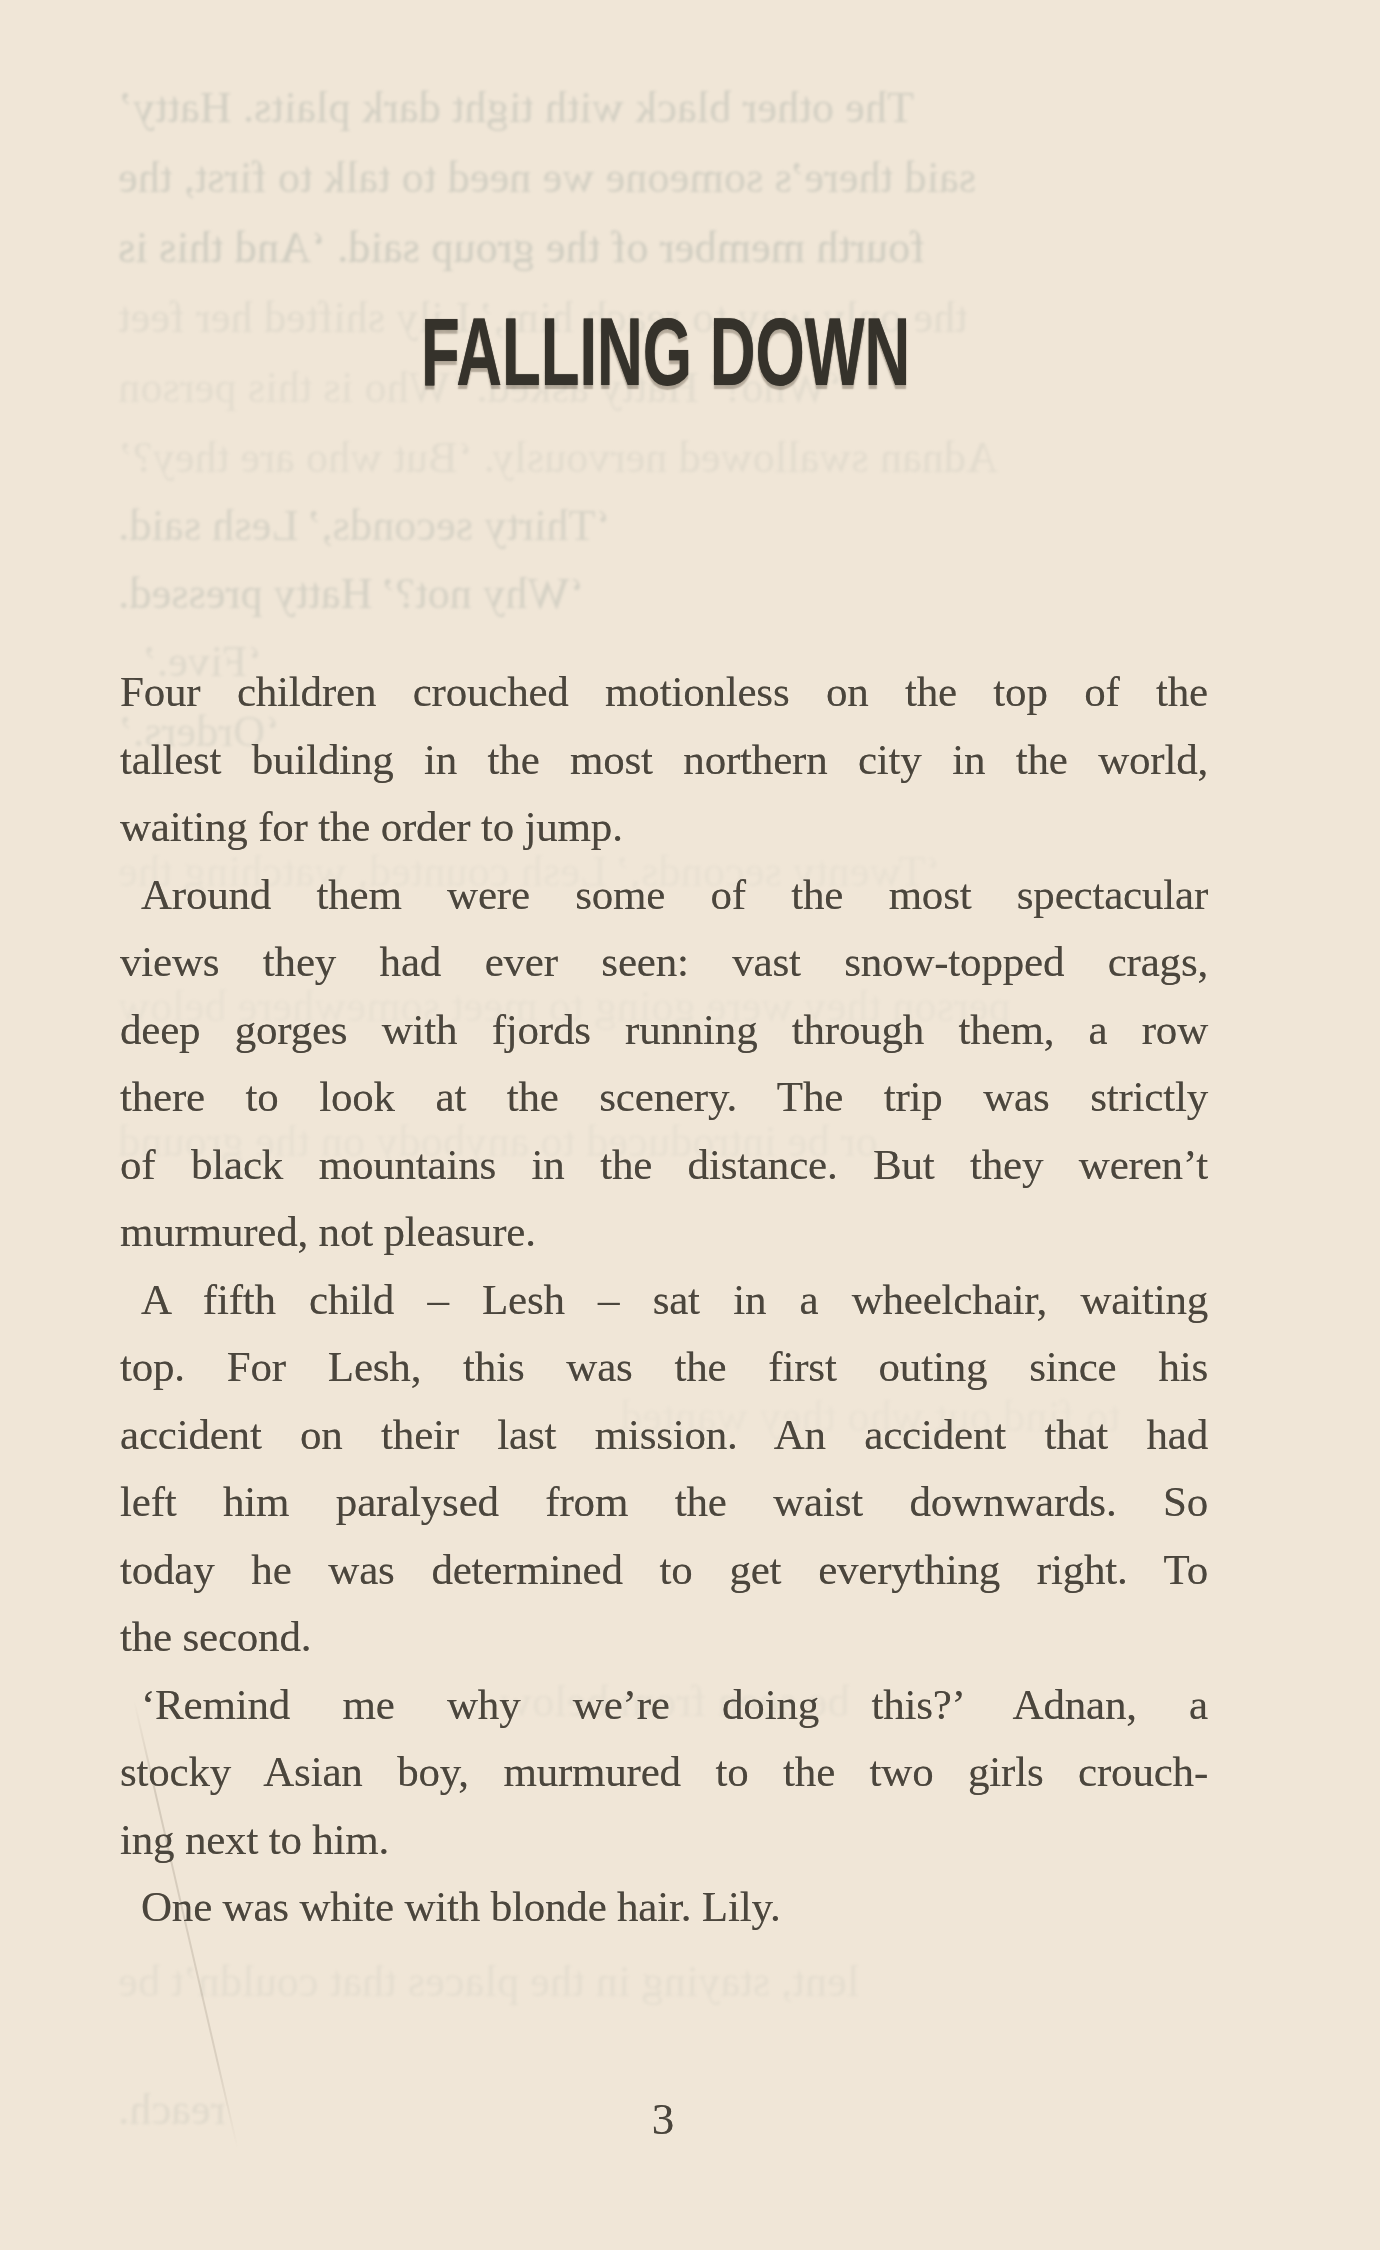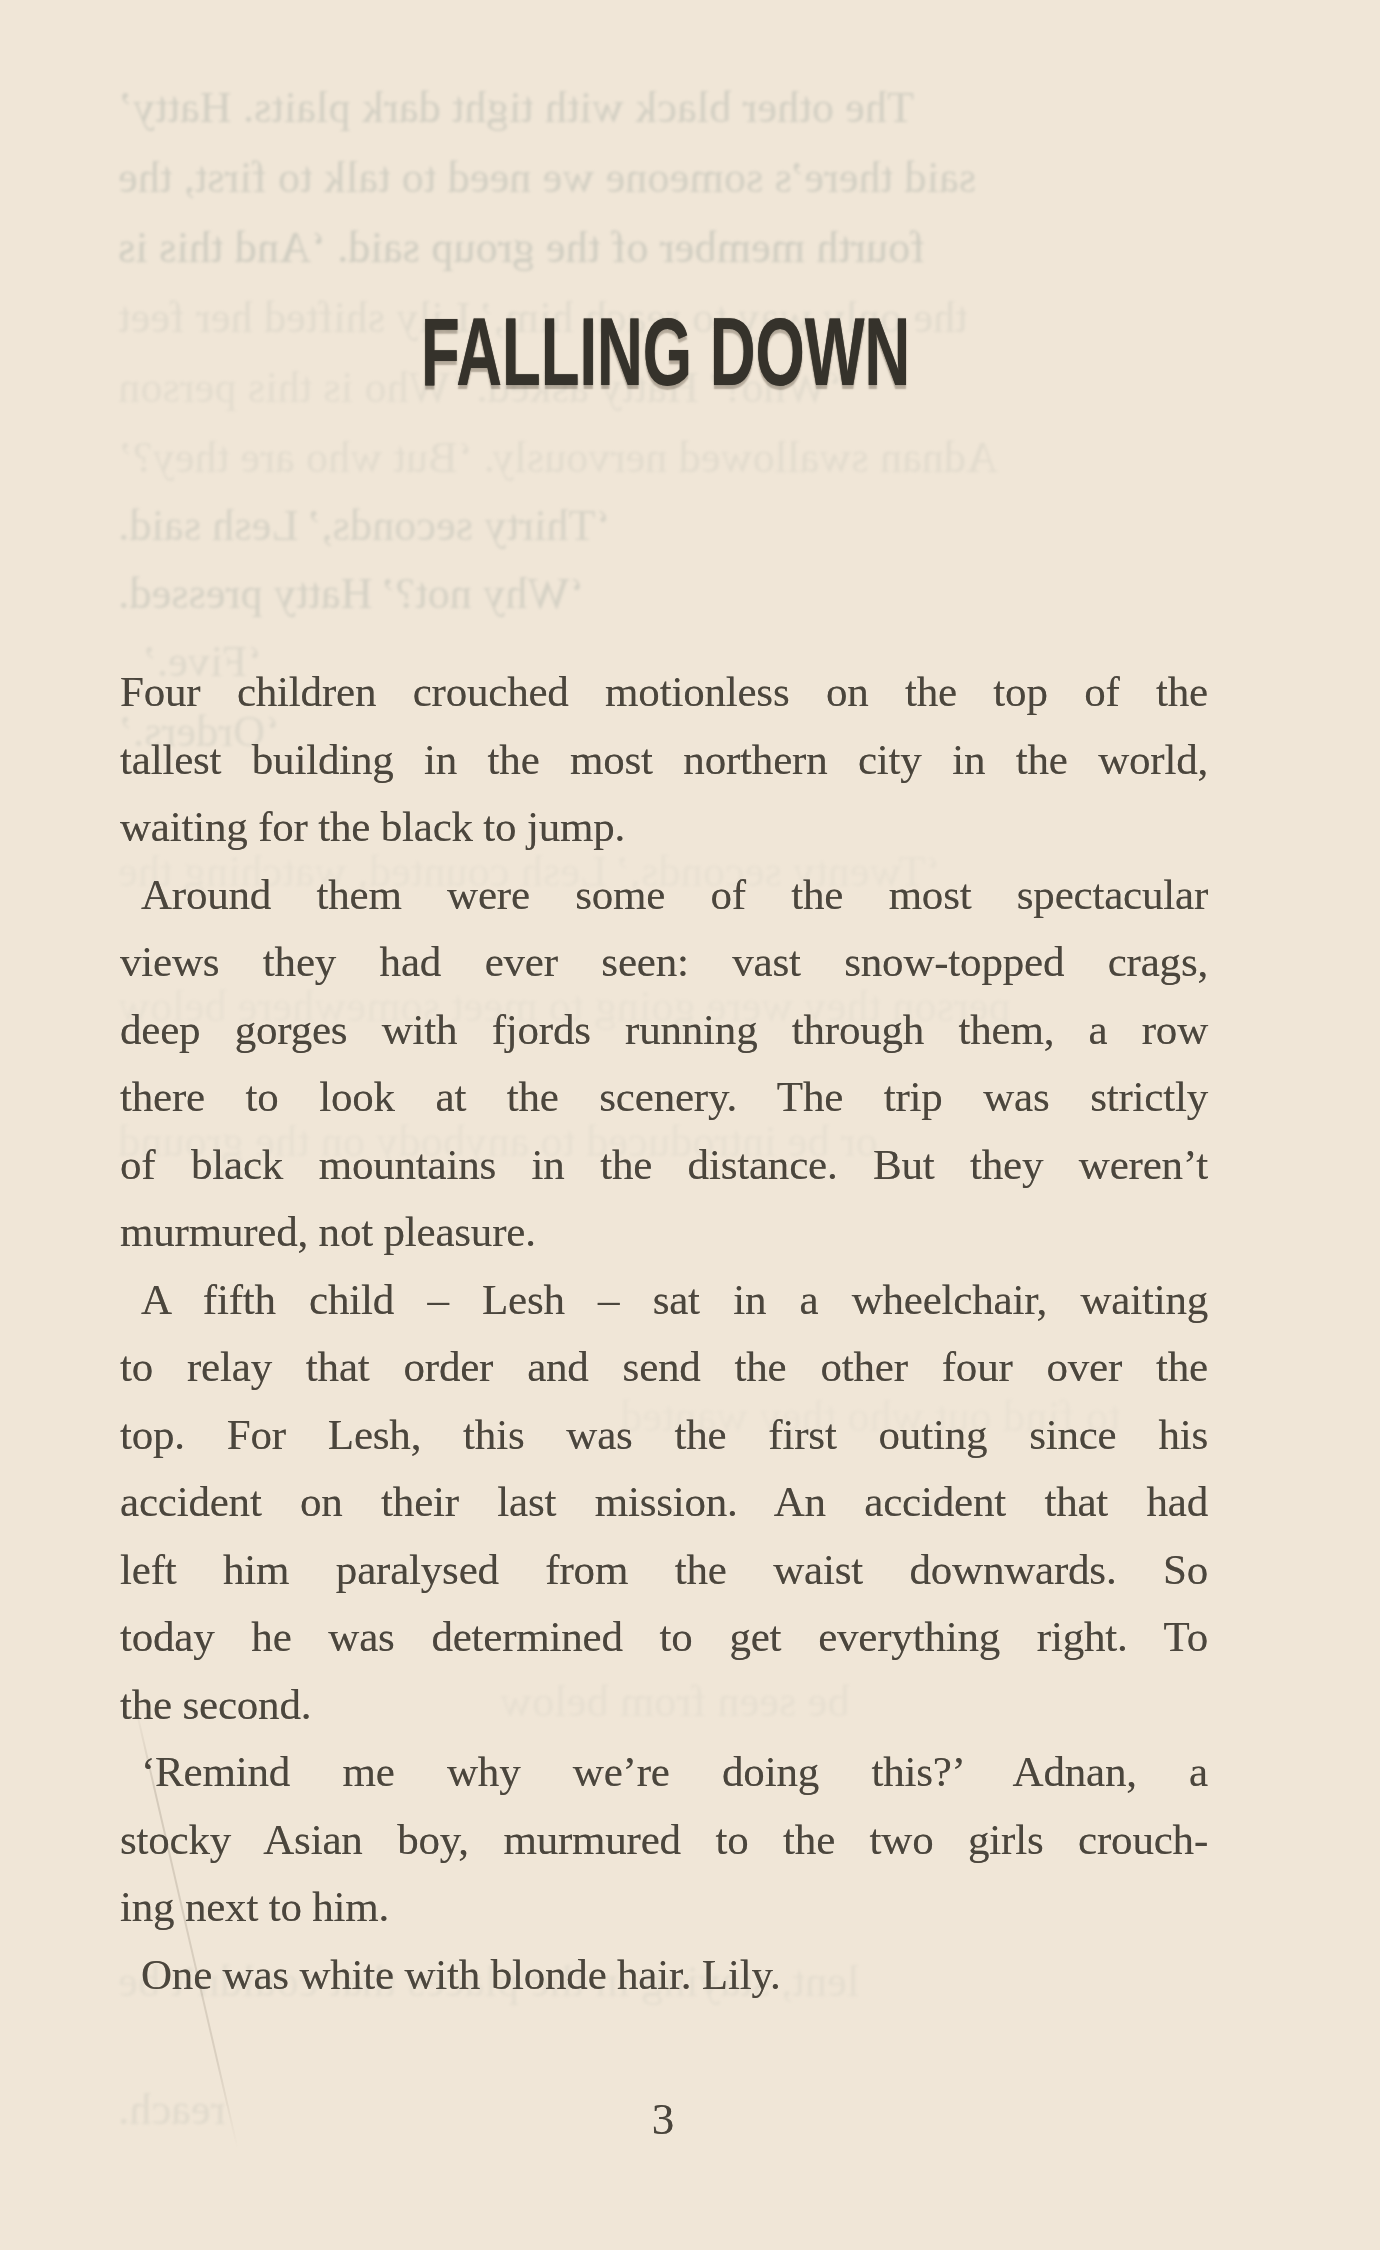--- a/index.html
+++ b/index.html
@@ -102,33 +102,32 @@
     </div>
 
   <div class="title-wrap">
     <h1 class="chapter-title">FALLING DOWN</h1>
   </div>
 
   <div class="body-text">
       <div class="para">
         <div class="line just">Four children crouched motionless on the top of the</div>
         <div class="line just">tallest building in the most northern city in the world,</div>
-        <div class="line">waiting for the black to jump.</div>
+        <div class="line">waiting for the order to jump.</div>
       </div>
       <div class="para">
         <div class="line just ind">Around them were some of the most spectacular</div>
         <div class="line just">views they had ever seen: vast snow-topped crags,</div>
         <div class="line just">deep gorges with fjords running through them, a row</div>
         <div class="line just">there to look at the scenery. The trip was strictly</div>
         <div class="line just">of black mountains in the distance. But they weren’t</div>
         <div class="line">murmured, not pleasure.</div>
       </div>
       <div class="para">
         <div class="line just ind">A fifth child – Lesh – sat in a wheelchair, waiting</div>
-        <div class="line just">to relay that order and send the other four over the</div>
         <div class="line just">top. For Lesh, this was the first outing since his</div>
         <div class="line just">accident on their last mission. An accident that had</div>
         <div class="line just">left him paralysed from the waist downwards. So</div>
         <div class="line just">today he was determined to get everything right. To</div>
         <div class="line">the second.</div>
       </div>
       <div class="para">
         <div class="line just ind">‘Remind me why we’re doing this?’ Adnan, a</div>
         <div class="line just">stocky Asian boy, murmured to the two girls crouch-</div>
         <div class="line">ing next to him.</div>

